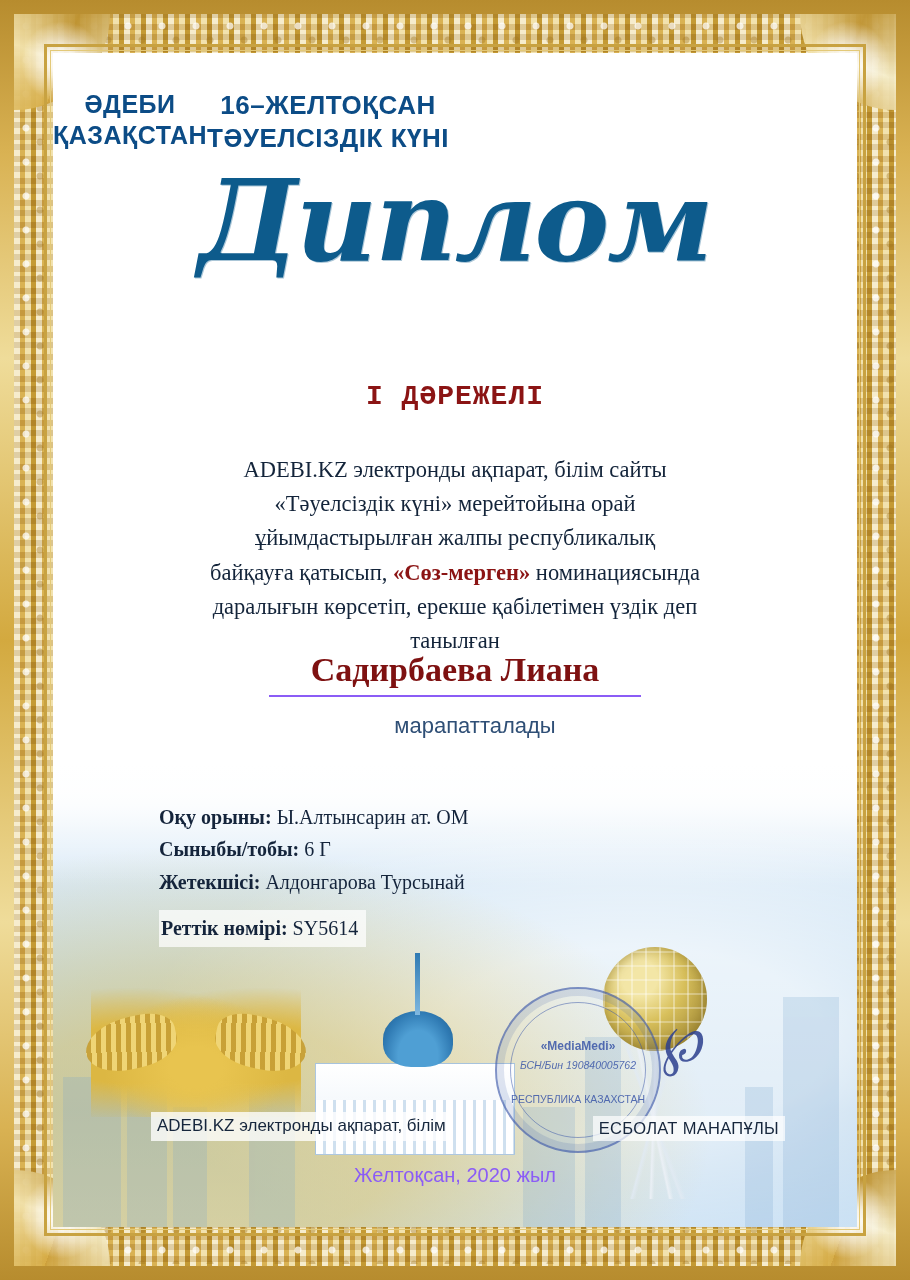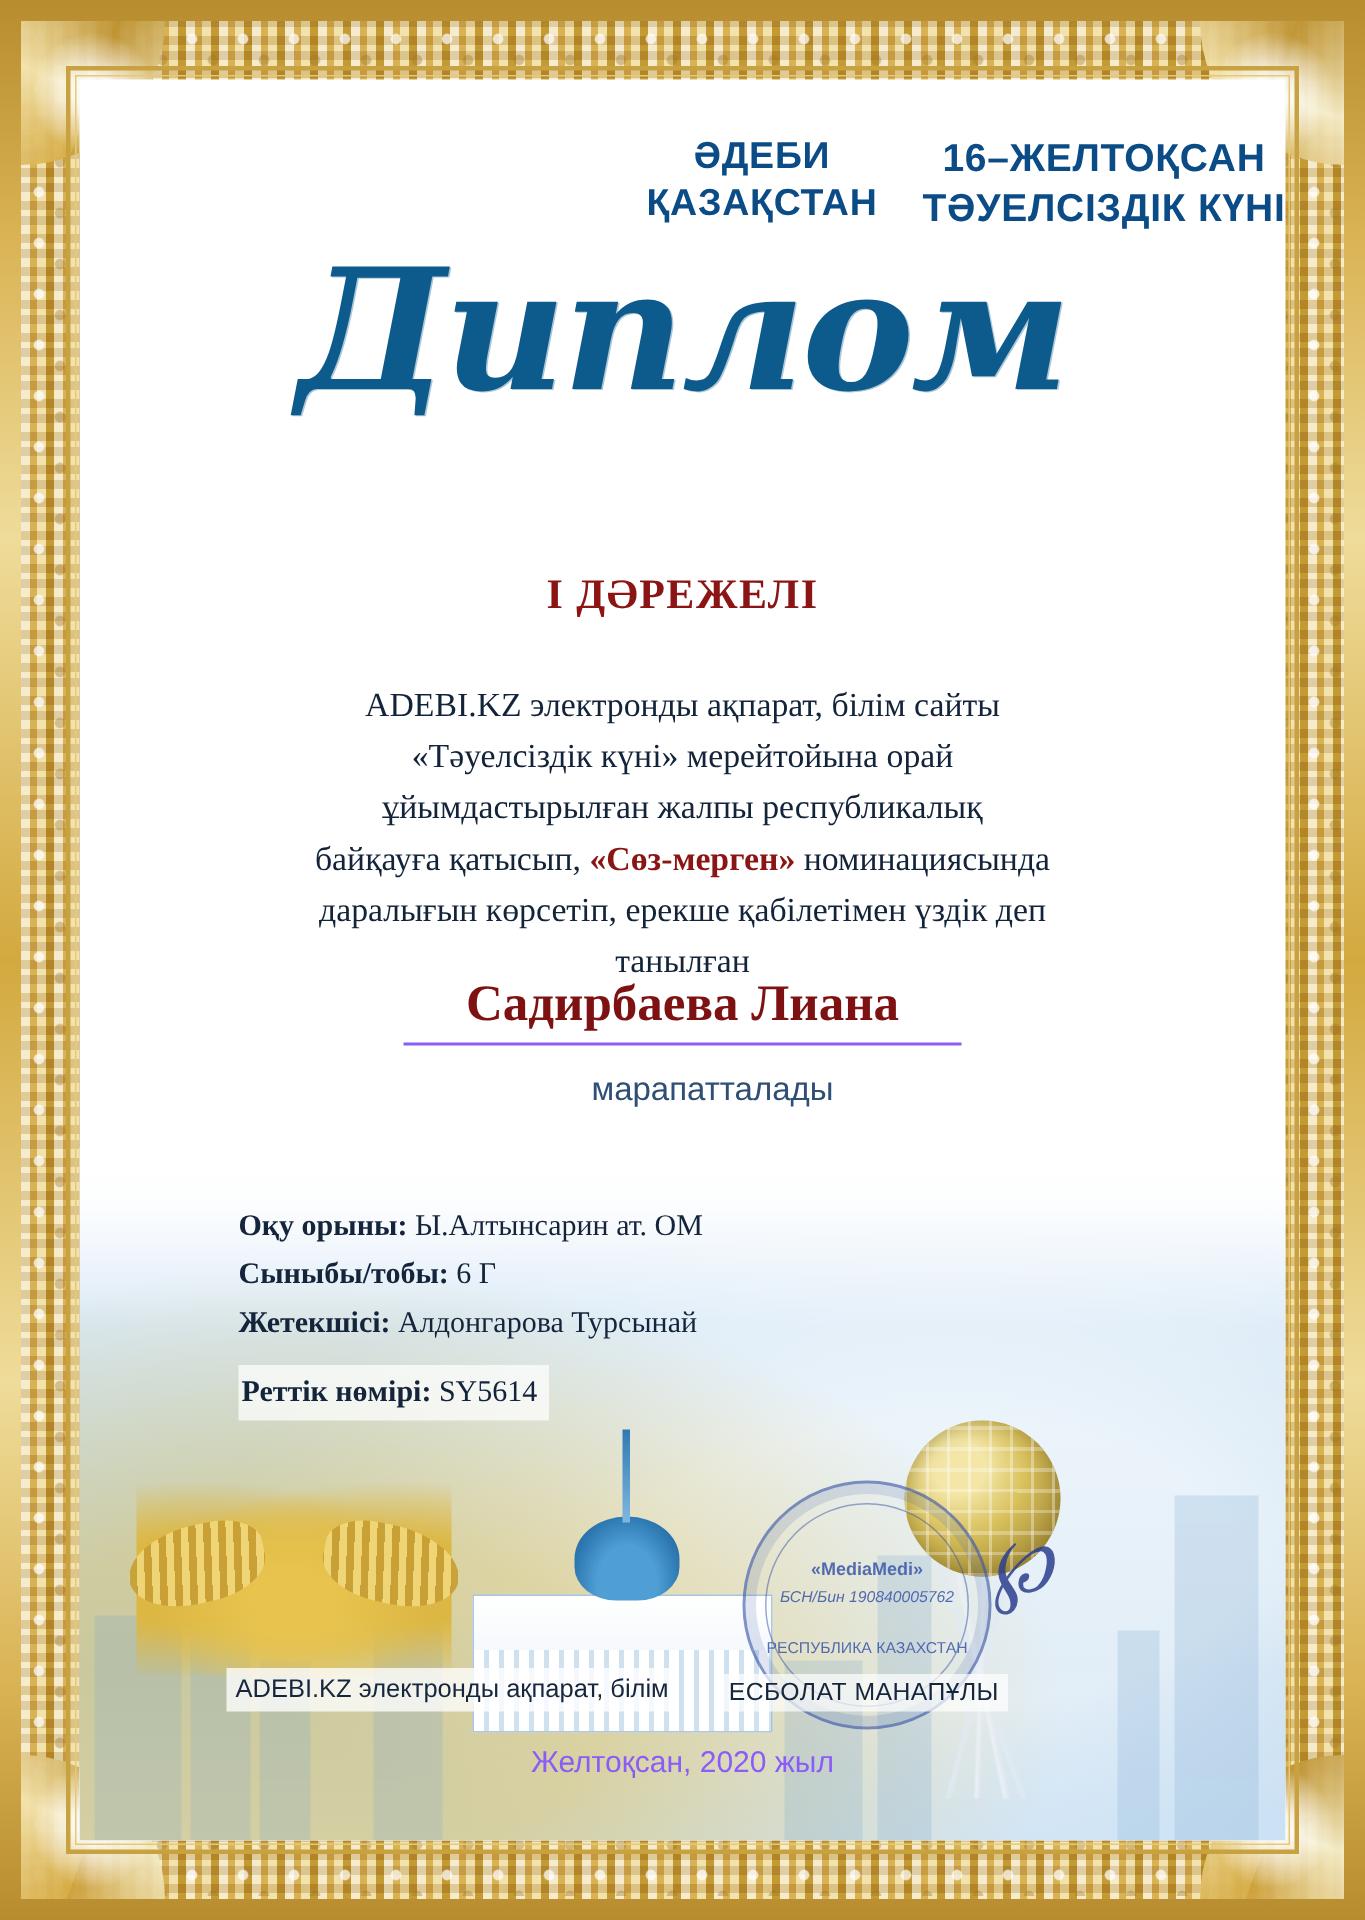--- a/index.html
+++ b/index.html
@@ -85,23 +85,22 @@
   .corner.tl { top: 14px; left: 14px; border-radius: 0 0 100% 0; }
   .corner.tr { top: 14px; right: 14px; border-radius: 0 0 0 100%; }
   .corner.bl { bottom: 14px; left: 14px; border-radius: 0 100% 0 0; }
   .corner.br { bottom: 14px; right: 14px; border-radius: 100% 0 0 0; }
 
   
   .header-row {
     position: absolute;
     top: 36px; left: 0; right: 0;
     display: flex;
-    justify-content: flex-end;
+    justify-content: flex-start;
     align-items: flex-start;
-    gap: 30px;
   }
   .hdr-left, .hdr-right {
     font-family: "Liberation Sans", sans-serif;
     font-weight: bold;
     color: #0c4c86;
     text-align: center;
     line-height: 1.25;
     letter-spacing: .5px;
   }
   .hdr-left { font-size: 25px; }
@@ -120,21 +119,21 @@
     color: #0d5b8c;
     letter-spacing: -2px;
     text-shadow: 1px 1px 0 rgba(13,91,140,.35);
   }
 
   
   .degree {
     position: absolute;
     top: 328px; left: 0; right: 0;
     text-align: center;
-    font-family: Liberation Serif, serif;
+    font-family: Liberation Mono, monospace;
     font-weight: bold;
     font-size: 28px;
     color: #8b1414;
     letter-spacing: 1px;
   }
 
   
   .body-text {
     position: absolute;
     top: 400px;
@@ -293,21 +292,22 @@
     padding: 2px 8px 2px 2px;
   }
 
   
   .footer {
     position: absolute;
     left: 98px; right: 72px;
     bottom: 86px;
     display: flex;
     align-items: flex-end;
-    gap: 28px;
+    justify-content: space-between;
+    gap: 0;
   }
   .footer-left {
     font-family: "Liberation Sans", sans-serif;
     font-size: 17px;
     line-height: 1.35;
     color: #16263c;
     background: rgba(255,255,255,.78);
     padding: 3px 6px;
     max-width: 330px;
   }

